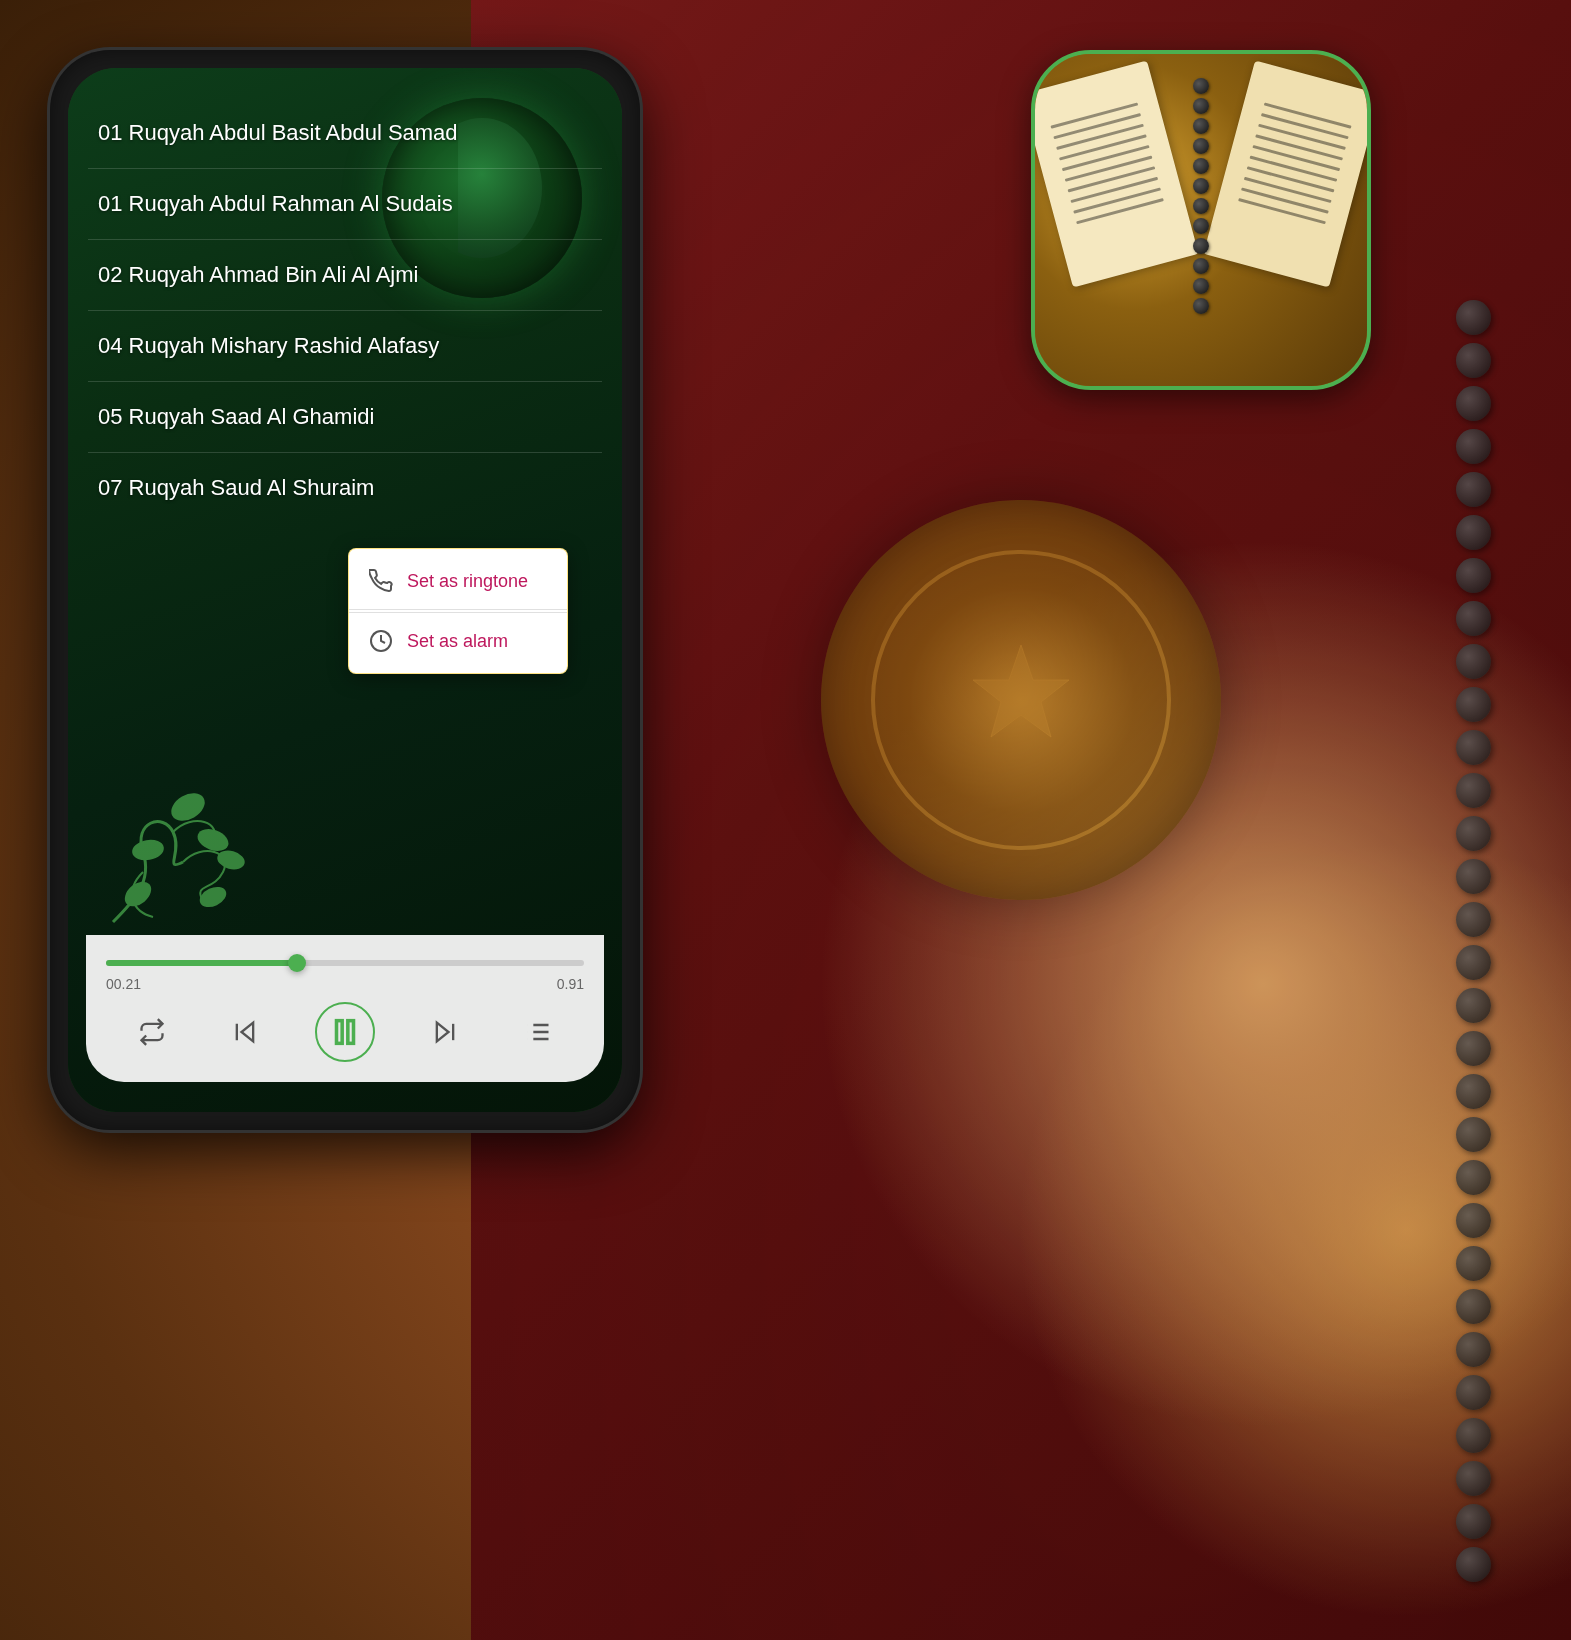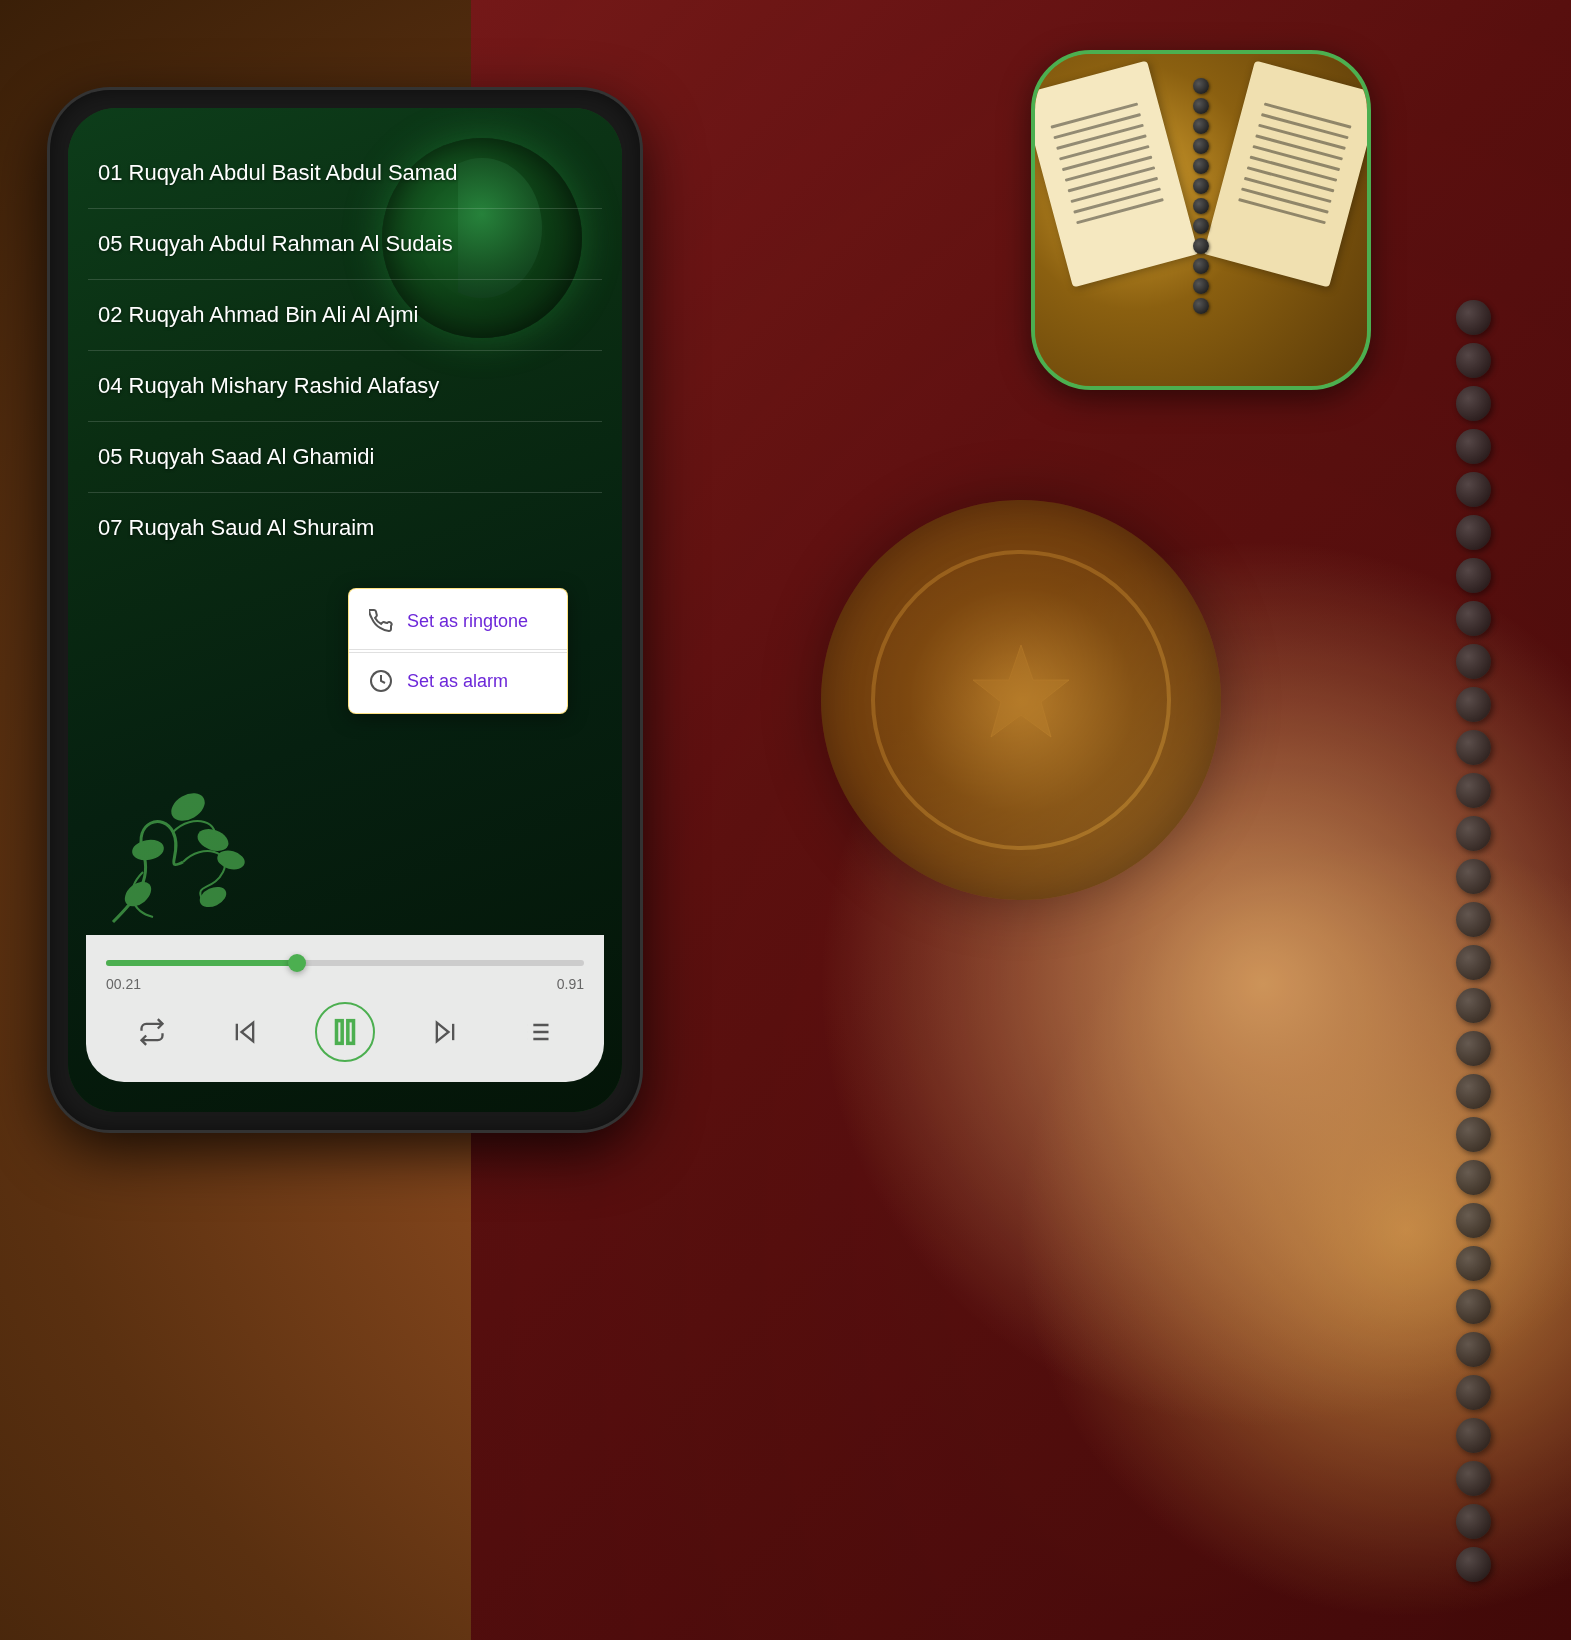--- a/index.html
+++ b/index.html
@@ -57,21 +57,20 @@
 
     .phone-body {
       position: absolute;
       inset: 0;
       background: #1a1a1a;
       border-radius: 60px;
       box-shadow: 
         0 0 0 3px #333,
         0 20px 60px rgba(0,0,0,0.8),
         inset 0 0 20px rgba(0,0,0,0.5);
-      margin-top: 40px;
     }
 
     .phone-screen {
       position: absolute;
       top: 18px;
       left: 18px;
       right: 18px;
       bottom: 18px;
       background: #1a3a1a;
       border-radius: 48px;
@@ -168,21 +167,21 @@
 
     .context-menu-item .menu-icon {
       width: 24px;
       height: 24px;
       color: #555;
       flex-shrink: 0;
     }
 
     .context-menu-item .menu-label {
       font-size: 18px;
-      color: #6d28d9;
+      color: #be185d;
     }
 
     .menu-divider {
       height: 1px;
       background: #e0e0e0;
       margin: 2px 0;
     }
 
     
     .player-area {
@@ -527,21 +526,21 @@
         <path d="M90,120 C110,100 140,110 130,130 C120,150 100,140 110,160" stroke="#4caf50" stroke-width="2" fill="none"></path>
         <ellipse cx="138" cy="118" rx="14" ry="9" fill="#4caf50" transform="rotate(15 138 118)"></ellipse>
         <ellipse cx="120" cy="155" rx="14" ry="9" fill="#4caf50" transform="rotate(-25 120 155)"></ellipse>
       </svg>
 
       <div class="track-list">
         <div class="track-item">
           <span class="track-title">01 Ruqyah Abdul Basit Abdul Samad</span>
         </div>
         <div class="track-item">
-          <span class="track-title">05 Ruqyah Abdul Rahman Al Sudais</span>
+          <span class="track-title">01 Ruqyah Abdul Rahman Al Sudais</span>
         </div>
         <div class="track-item">
           <span class="track-title">02 Ruqyah Ahmad Bin Ali Al Ajmi</span>
         </div>
         <div class="track-item">
           <span class="track-title">04 Ruqyah Mishary Rashid Alafasy</span>
         </div>
         <div class="track-item">
           <span class="track-title">05 Ruqyah Saad Al Ghamidi</span>
         </div>

